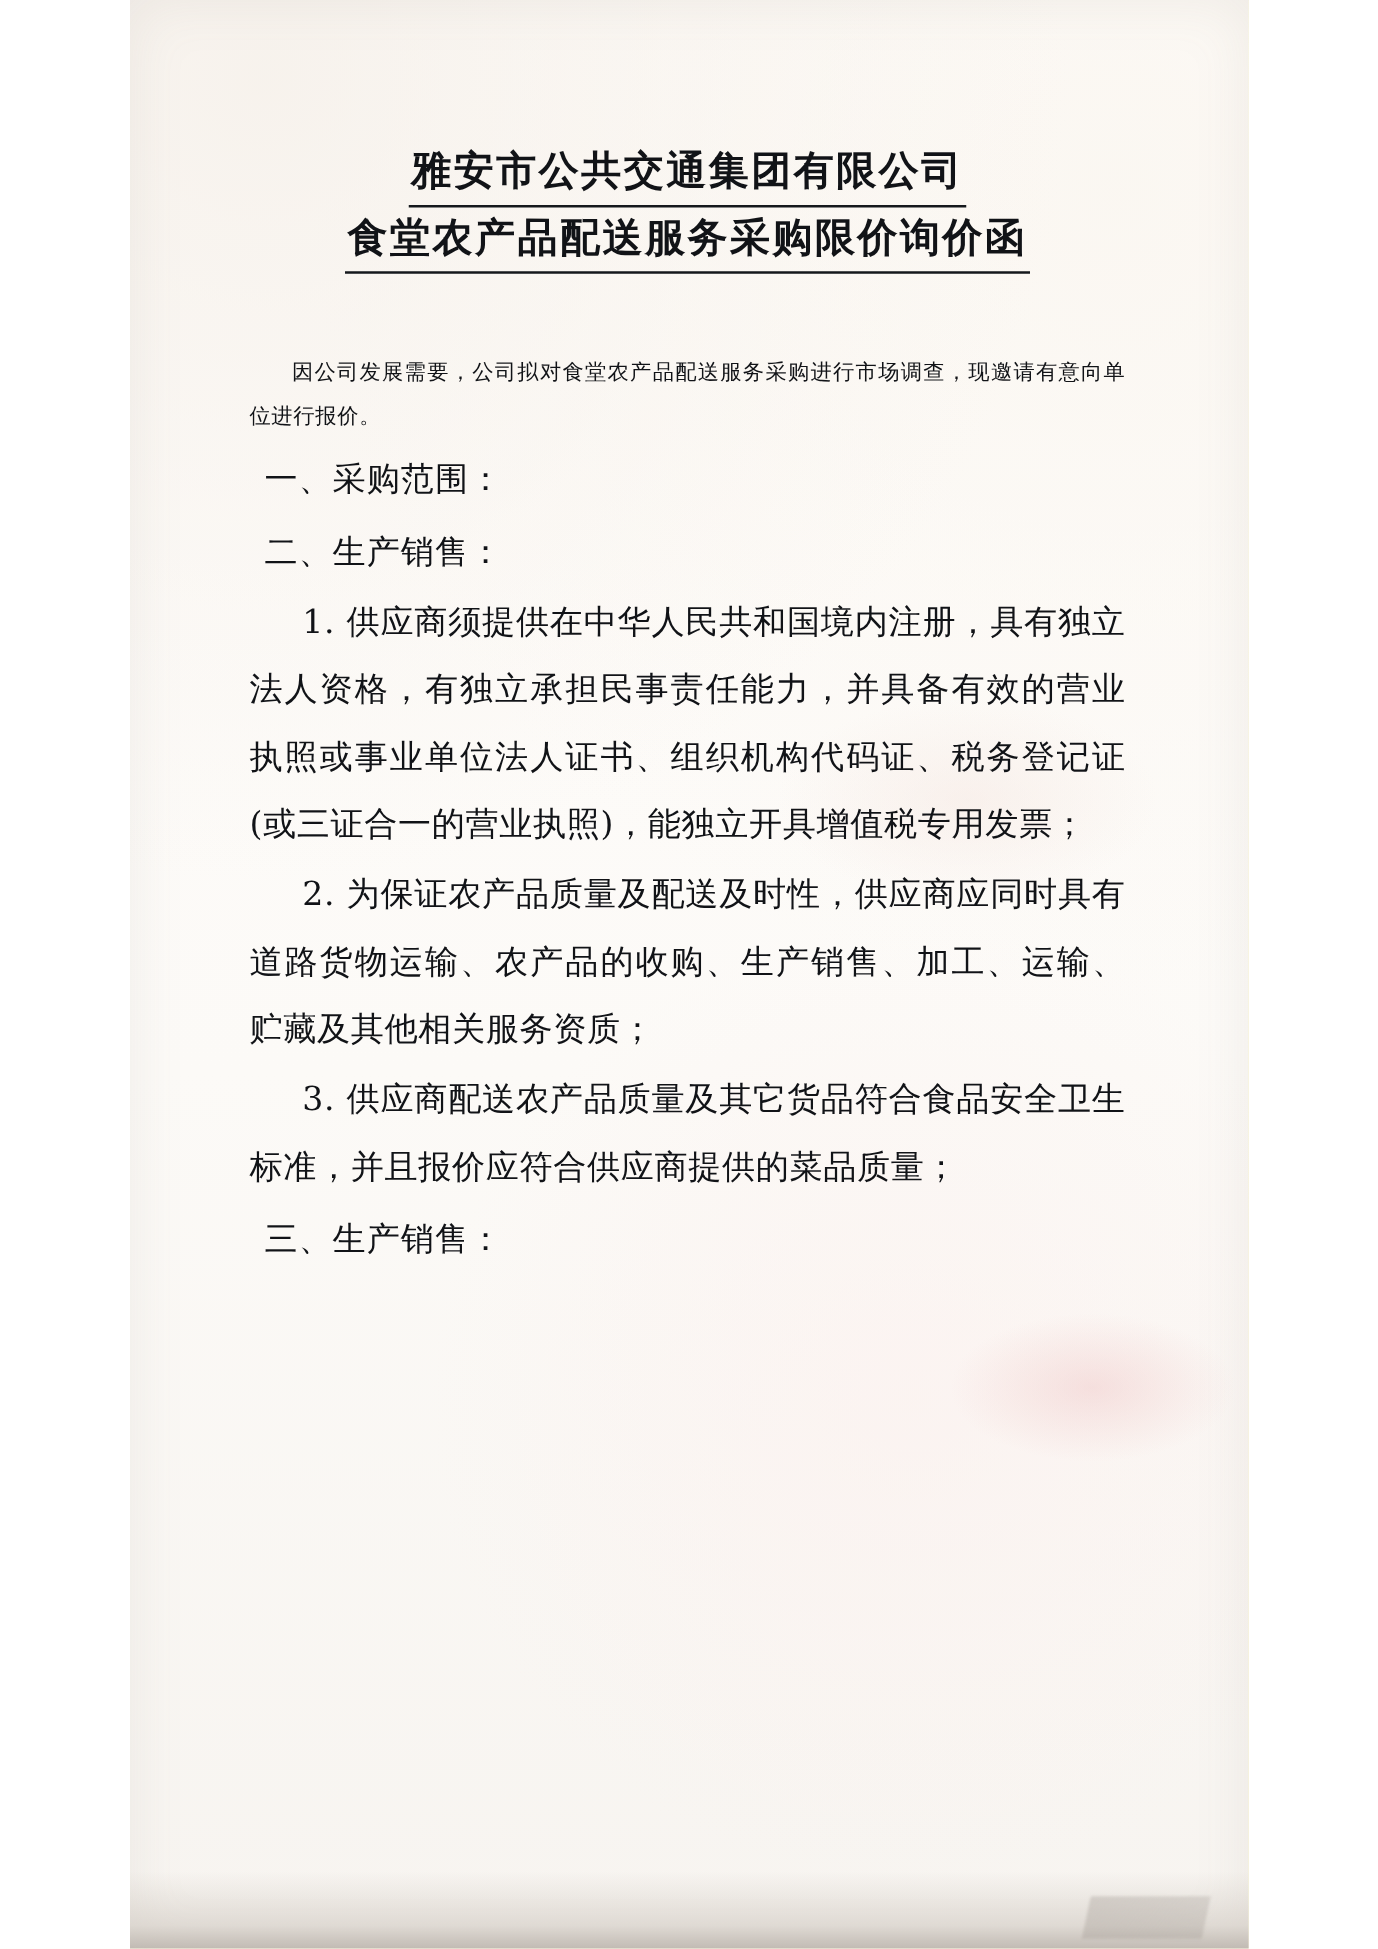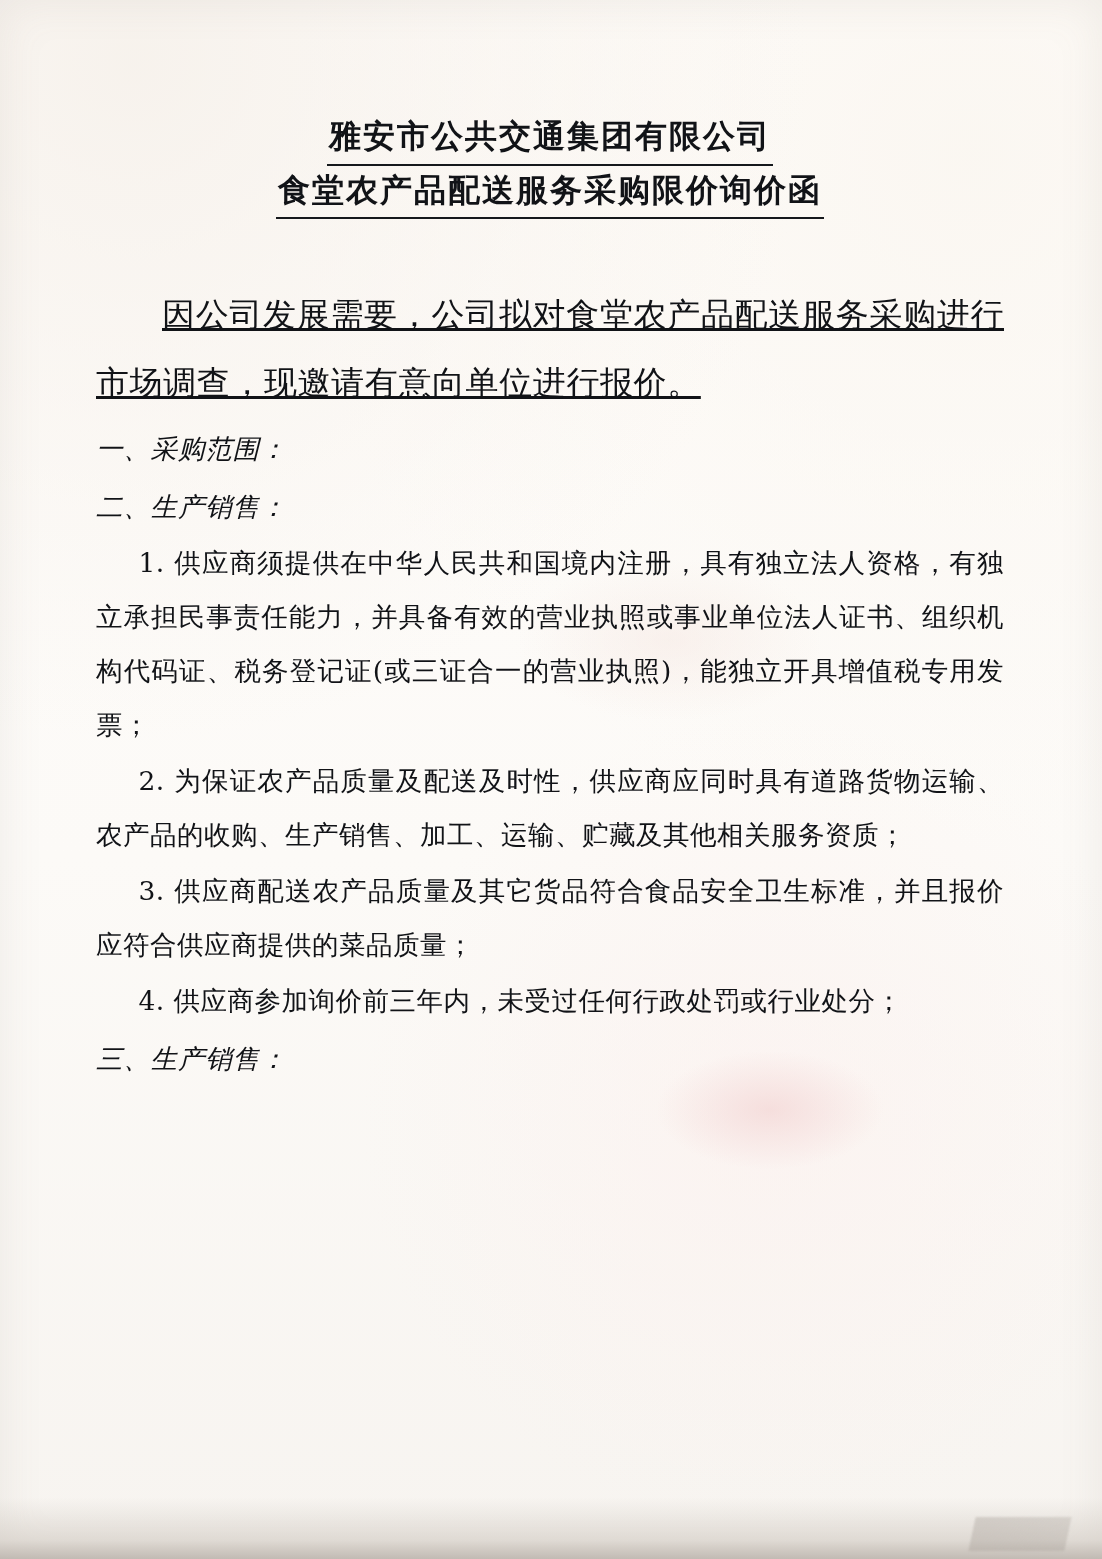--- a/index.html
+++ b/index.html
@@ -2,21 +2,21 @@
 <html lang="zh"><head>
 <meta charset="utf-8">
 <style>
   html, body {
     margin: 0;
     padding: 0;
     background: #ffffff;
   }
   .page {
     position: relative;
-    width: 1102px;
+    width: 895px;
     height: 1559px;
     margin: 0 auto;
     background: #fef9c3;
     overflow: hidden;
     font-family: "DejaVu Serif", "Liberation Serif", serif;
     color: #111317;
   }
   
   .paper-tint {
     position: absolute;
@@ -70,33 +70,31 @@
     line-height: 1.55;
     border-bottom: 2.5px solid #15181c;
     padding: 0 2px 2px 2px;
     font-family: "DejaVu Sans", "Liberation Sans", sans-serif;
   }
   .title-line.second {
     margin-top: 0;
   }
   p.para {
     margin: 0 0 6px 0;
-    font-size: 33px;
+    font-size: 17px;
     line-height: 2.04;
     letter-spacing: 0.6px;
     text-align: justify;
-    text-decoration: underline;
   }
   p.indent2 { text-indent: 2em; }
   p.heading {
-    margin: 4px 0 2px 0;
+    margin: 4px 0 2px 12px;
     font-size: 26.5px;
     line-height: 2.04;
     letter-spacing: 0.8px;
-    font-style: italic;
   }
   p.item {
     margin: 0 0 2px 0;
     font-size: 26.5px;
     line-height: 2.04;
     letter-spacing: 0.5px;
     text-indent: 1.6em;
     text-align: justify;
   }
   .faint-stain-a {
@@ -135,21 +133,20 @@
     </div>
 
     <p class="para indent2">因公司发展需要，公司拟对食堂农产品配送服务采购进行市场调查，现邀请有意向单位进行报价。</p>
 
     <p class="heading">一、采购范围：</p>
 
     <p class="heading">二、生产销售：</p>
     <p class="item">1. 供应商须提供在中华人民共和国境内注册，具有独立法人资格，有独立承担民事责任能力，并具备有效的营业执照或事业单位法人证书、组织机构代码证、税务登记证(或三证合一的营业执照)，能独立开具增值税专用发票；</p>
     <p class="item">2. 为保证农产品质量及配送及时性，供应商应同时具有道路货物运输、农产品的收购、生产销售、加工、运输、贮藏及其他相关服务资质；</p>
     <p class="item">3. 供应商配送农产品质量及其它货品符合食品安全卫生标准，并且报价应符合供应商提供的菜品质量；</p>
-    <p class="item">4. 供应商参加询价前三年内，未受过任何行政处罚或行业处分；</p>
 
     <p class="heading">三、生产销售：</p>
 
   </div>
 
   <div class="edge-shadow"></div>
   <div class="bottom-smudge"></div>
   <div class="corner-mark"></div>
 </div>
 

